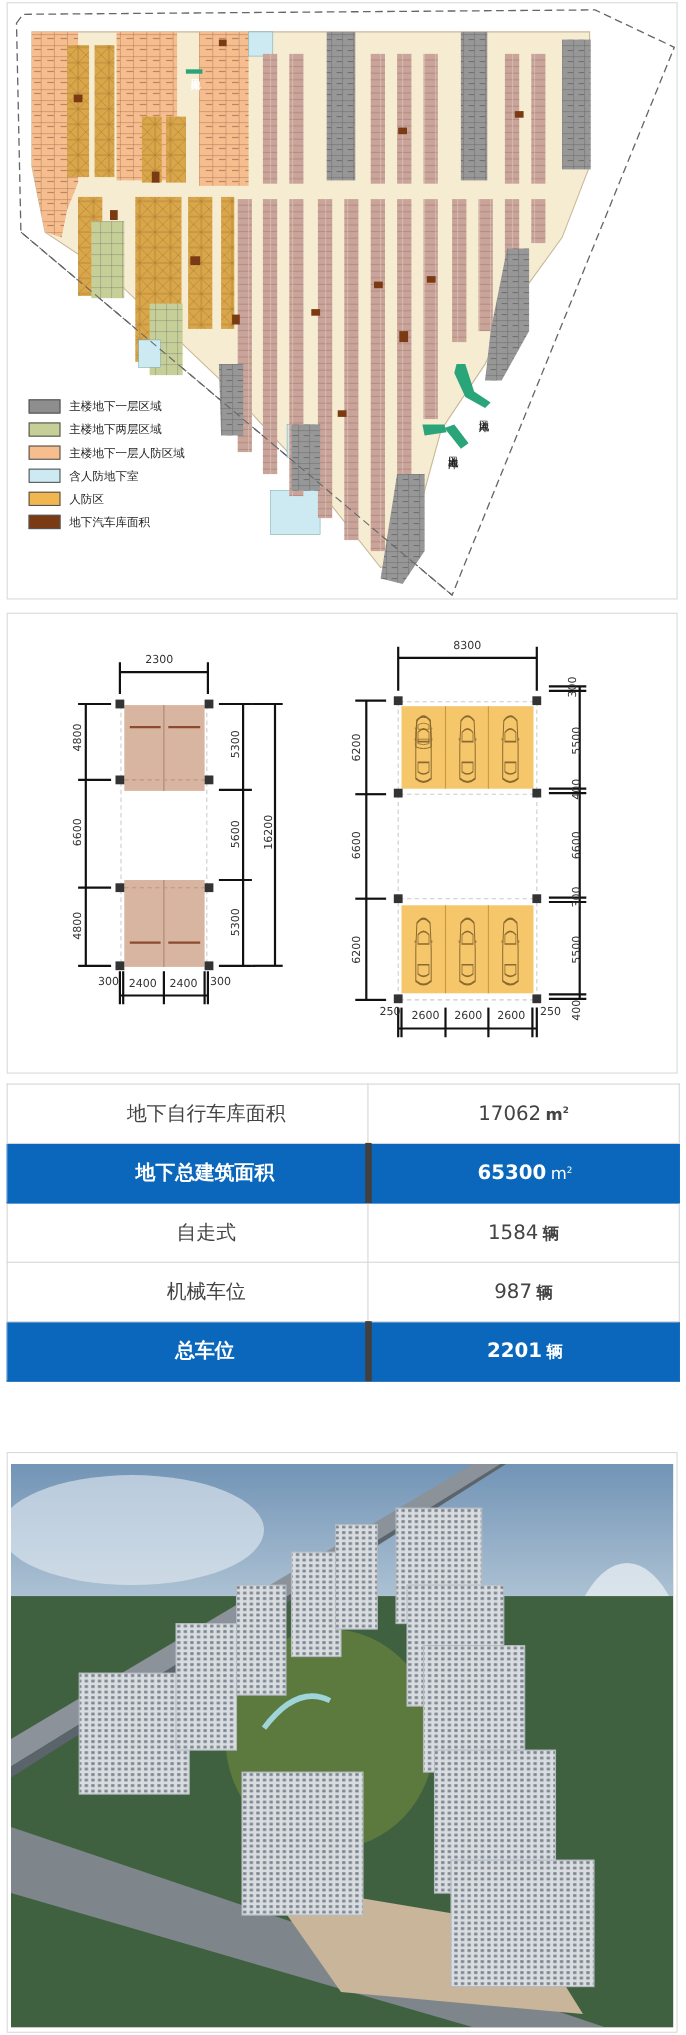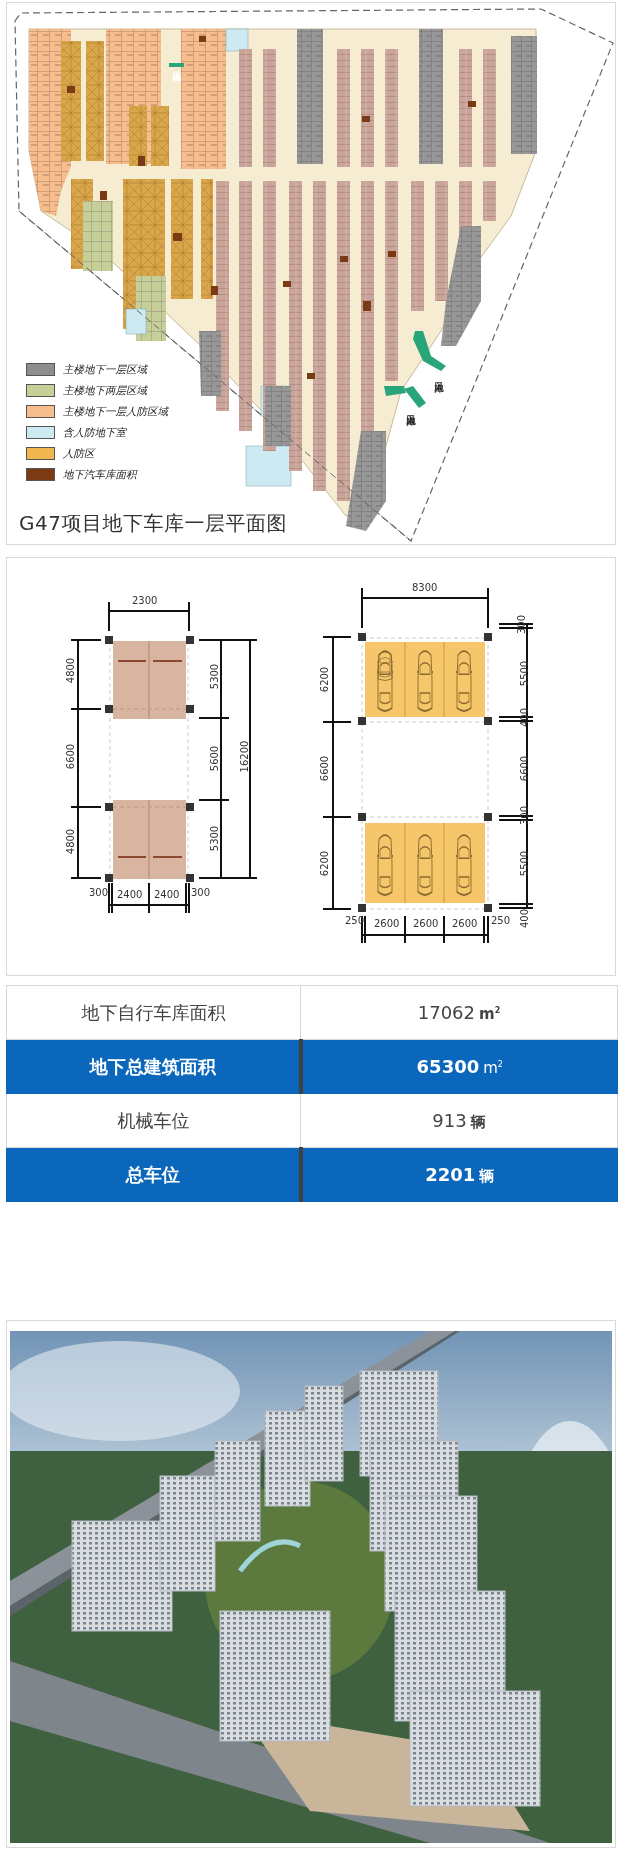--- a/index.html
+++ b/index.html
@@ -3,35 +3,35 @@
 <meta charset="utf-8">
 <style>
   html,body{margin:0;padding:0;background:#ffffff;}
   body{width:624px;height:1850px;position:relative;overflow:hidden;font-family:"DejaVu Sans","Liberation Sans",sans-serif;}
   .panel{position:absolute;left:6px;width:610px;border:1px solid #d9d9d9;background:#fff;box-sizing:border-box;}
   #plan-panel{top:2px;height:543px;}
   #diagram-panel{top:557px;height:419px;}
   #render-panel{top:1320px;height:528px;}
   svg{position:absolute;left:0;top:0;}
   .legend{position:absolute;left:19px;top:356px;}
-  .legend-item{display:flex;align-items:center;height:21px;font-style:italic;}
+  .legend-item{display:flex;align-items:center;height:21px;}
   .swatch{width:29px;height:13px;border:1px solid #555;box-sizing:border-box;margin-right:8px;}
   .legend-label{font-size:10.5px;color:#222;white-space:nowrap;}
   .plan-title{position:absolute;left:12px;top:507px;font-size:20px;color:#333;letter-spacing:0.5px;white-space:nowrap;}
   .vlabel{position:absolute;font-size:9.5px;color:#222;writing-mode:vertical-rl;white-space:nowrap;}
   .ent-green{position:absolute;background:#2aa57a;color:#fff;font-size:9px;writing-mode:vertical-rl;padding:2px 1px;white-space:nowrap;}
   .dim{position:absolute;font-size:10px;color:#333;white-space:nowrap;}
   .dim.rot{transform:rotate(-90deg);transform-origin:center center;}
   
   #spec-table{position:absolute;left:6px;top:985px;width:612px;border-collapse:collapse;table-layout:fixed;}
   #spec-table td{border:1px solid #d6d6d6;text-align:center;color:#444;font-size:18px;padding:0;}
-  #spec-table td.k{width:293px;}
+  #spec-table td.k{width:293px;padding-left:34px;}
   #spec-table tr{height:54px;}
   #spec-table tr.hl td{background:#0b67bb;color:#fff;font-weight:bold;border-color:#0b67bb;}
-  #spec-table tr.hl td.k{border-right:4px solid #404040;}
+  #spec-table tr.hl td.k{border-right:6px solid #404040;}
   .sub{display:block;font-size:11px;color:#8a2330;line-height:12px;}
   .k-main{display:block;line-height:22px;}
   .unit{font-size:15px;margin-left:4px;font-weight:bold;}
   .unit sup{font-size:8px;}
   .render{position:absolute;left:3px;top:10px;width:602px;height:512px;overflow:hidden;background:linear-gradient(180deg,#6f93b8 0%,#a9c0d4 14%,#5c7e5a 26%,#3f5f3a 60%,#4b5b4c 100%);}
 </style>
 </head>
 <body>
 
 <div class="panel" id="plan-panel">
@@ -166,21 +166,20 @@
     </div>
     <div class="legend-item">
       <span class="swatch" style="background:#f2b650"></span>
       <span class="legend-label">人防区</span>
     </div>
     <div class="legend-item">
       <span class="swatch" style="background:#7a3a14"></span>
       <span class="legend-label">地下汽车库面积</span>
     </div>
   </div>
-  <div class="plan-title">G47项目地下车库一层平面图</div>
 </div>
 
 <div class="panel" id="diagram-panel">
   <svg width="610" height="419" viewBox="6 557 610 419">
     <defs>
       <g id="car">
         <path d="M4 3 Q10 -1 16 3 L17 14 L17 28 Q10 31 3 28 L3 14 Z" fill="none" stroke="#8a6a30" stroke-width="0.9"></path>
         <path d="M5 8 Q10 5 15 8 L15 12 L5 12 Z" fill="none" stroke="#8a6a30" stroke-width="0.7"></path>
         <path d="M5 21 L15 21 L15 25 Q10 27 5 25 Z" fill="none" stroke="#8a6a30" stroke-width="0.7"></path>
         <line x1="2" y1="11" x2="3" y2="11" stroke="#8a6a30"></line>
@@ -352,23 +351,29 @@
     <td><span>17062</span><span class="unit">m<sup>2</sup></span></td>
   </tr>
   <tr class="hl">
     <td class="k">
           <span class="k-main">地下总建筑面积</span>
         </td>
     <td><span>65300</span><span class="unit" style="font-weight:normal">m<sup>2</sup></span></td>
   </tr>
   <tr>
     <td class="k">
+          <span class="k-main">自走式</span>
+        </td>
+    <td><span>1584</span><span class="unit">辆</span></td>
+  </tr>
+  <tr>
+    <td class="k">
           <span class="k-main">机械车位</span>
         </td>
-    <td><span>913</span><span class="unit">辆</span></td>
+    <td><span>987</span><span class="unit">辆</span></td>
   </tr>
   <tr class="hl">
     <td class="k">
           <span class="k-main">总车位</span>
         </td>
     <td><span>2201</span><span class="unit">辆</span></td>
   </tr>
 </tbody>
   </table>
 

